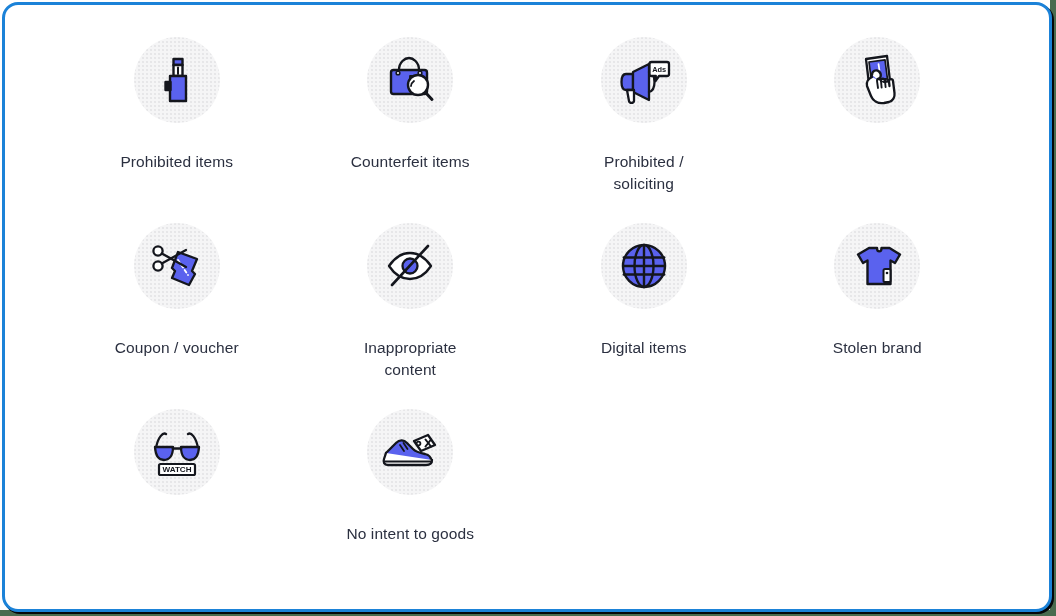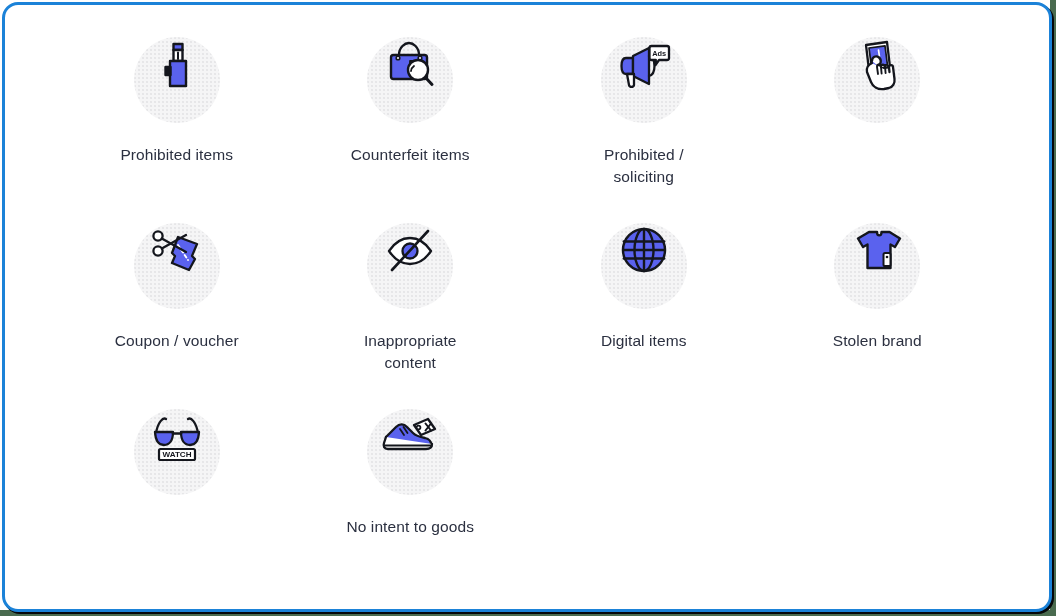--- a/index.html
+++ b/index.html
@@ -69,28 +69,29 @@
   }
 
   .icon-circle {
     width: 86px;
     height: 86px;
     border-radius: 50%;
     background:
       radial-gradient(circle at 1px 1px, #e6e6e8 0.7px, transparent 0.8px) 0 0 / 4px 4px,
       #f5f5f6;
     display: flex;
+    align-items: center;
     justify-content: center;
     flex: 0 0 auto;
   }
 
   .icon-circle svg { display: block; }
 
   .tile-label {
-    margin-top: 21px;
+    margin-top: 28px;
     font-size: 15.5px;
     line-height: 22px;
     color: #2b3040;
     text-align: center;
     max-width: 140px;
     letter-spacing: 0.1px;
   }
 
   .tile:nth-child(1) .tile-label,
   .tile:nth-child(7) .tile-label,

